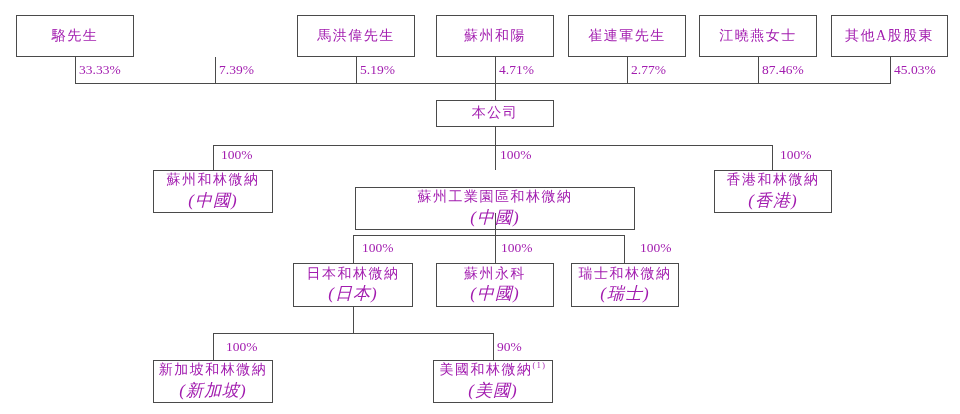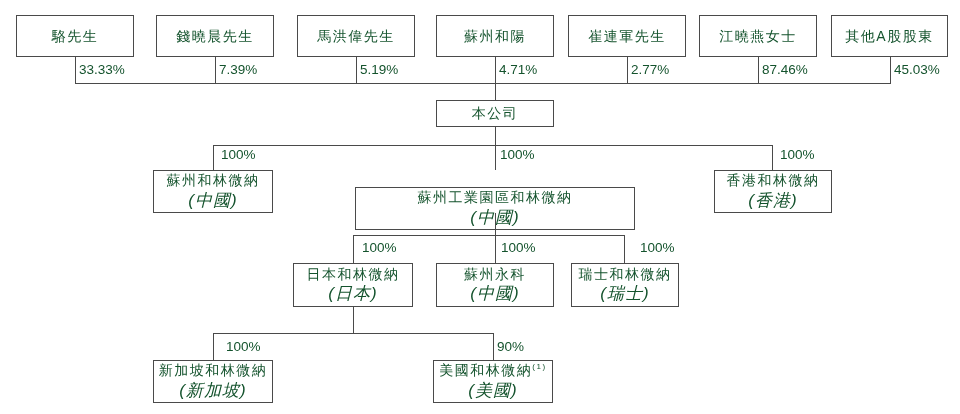--- a/index.html
+++ b/index.html
@@ -1,41 +1,38 @@
 <!DOCTYPE html>
 <html><head>
 <meta charset="utf-8">
 <style>
   html,body{margin:0;padding:0;background:#ffffff;}
   .stage{
     position:relative;width:960px;height:414px;background:#fff;overflow:hidden;
-    font-family:Liberation Sans, sans-serif;color:#14532d;
+    font-family:Liberation Serif, serif;color:#a21caf;
   }
   .box{
     position:absolute;box-sizing:border-box;border:1px solid #4a4a4a;background:#fff;
     display:flex;flex-direction:column;align-items:center;justify-content:center;
     text-align:center;line-height:1.32;
   }
   .nm{font-size:14px;letter-spacing:1.5px;white-space:nowrap;}
   .rg{font-size:17px;font-style:italic;letter-spacing:1px;white-space:nowrap;}
   .pct{position:absolute;font-size:13.5px;white-space:nowrap;}
   .hl{position:absolute;height:1px;background:#4a4a4a;}
   .vl{position:absolute;width:1px;background:#4a4a4a;}
   sup{font-size:8px;line-height:0;vertical-align:super;}
 </style>
 </head>
 <body>
 
 <div class="stage">
 
   <div class="box" style="left:16px;top:15px;width:118px;height:42px">
     <span class="nm">駱先生</span>
-  </div>
-  <div class="box" style="left:156px;top:15px;width:118px;height:42px">
-    <span class="nm">錢曉晨先生</span>
   </div>
   <div class="box" style="left:297px;top:15px;width:118px;height:42px">
     <span class="nm">馬洪偉先生</span>
   </div>
   <div class="box" style="left:436px;top:15px;width:118px;height:42px">
     <span class="nm">蘇州和陽</span>
   </div>
   <div class="box" style="left:568px;top:15px;width:118px;height:42px">
     <span class="nm">崔連軍先生</span>
   </div>

